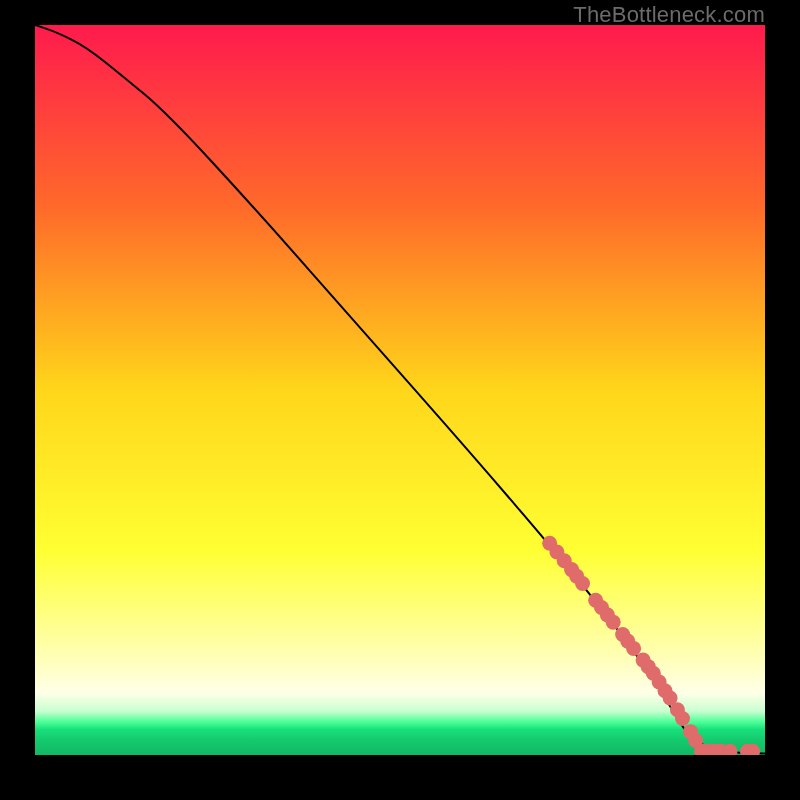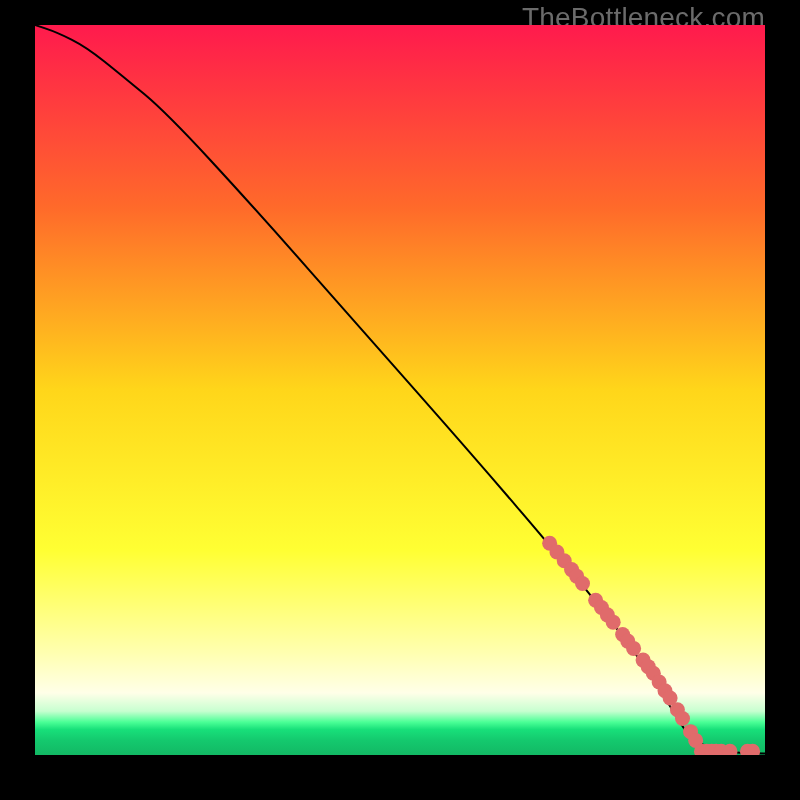--- a/index.html
+++ b/index.html
@@ -24,21 +24,21 @@
     left: 0;
     top: 0;
     width: 730px;
     height: 730px;
   }
   .watermark {
     position: absolute;
     top: 2px;
     right: 35px;
     color: #6b6b6b;
-    font-size: 28px;
+    font-size: 22px;
     font-weight: 500;
     letter-spacing: 0.2px;
   }
   svg { display: block; }
 </style>
 </head>
 <body>
 
 <div class="watermark">TheBottleneck.com</div>
 

